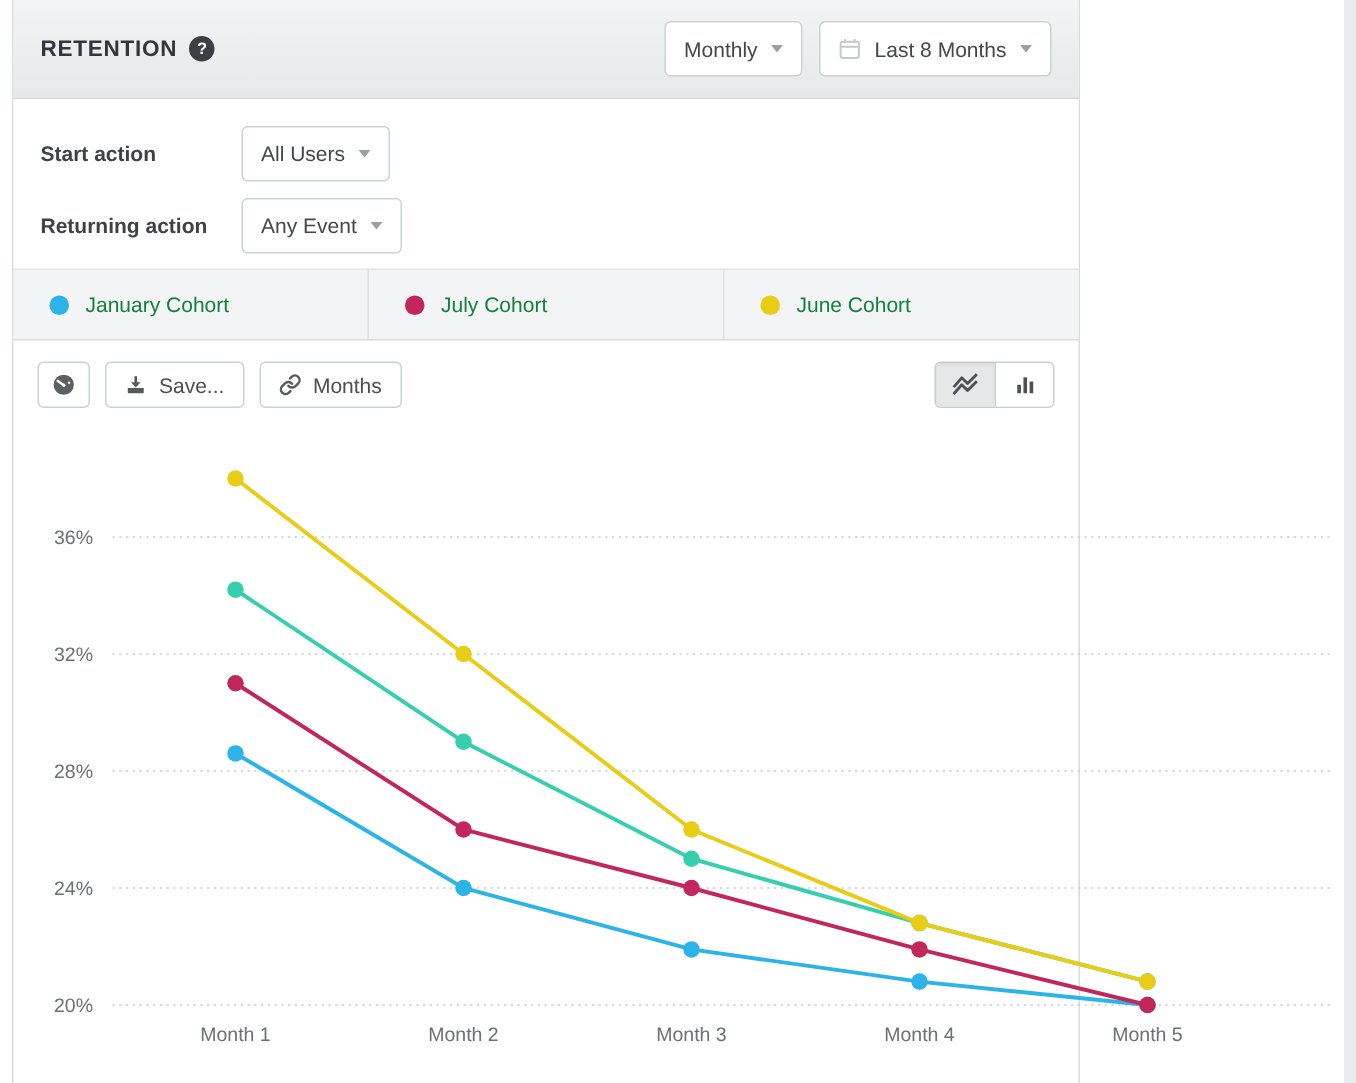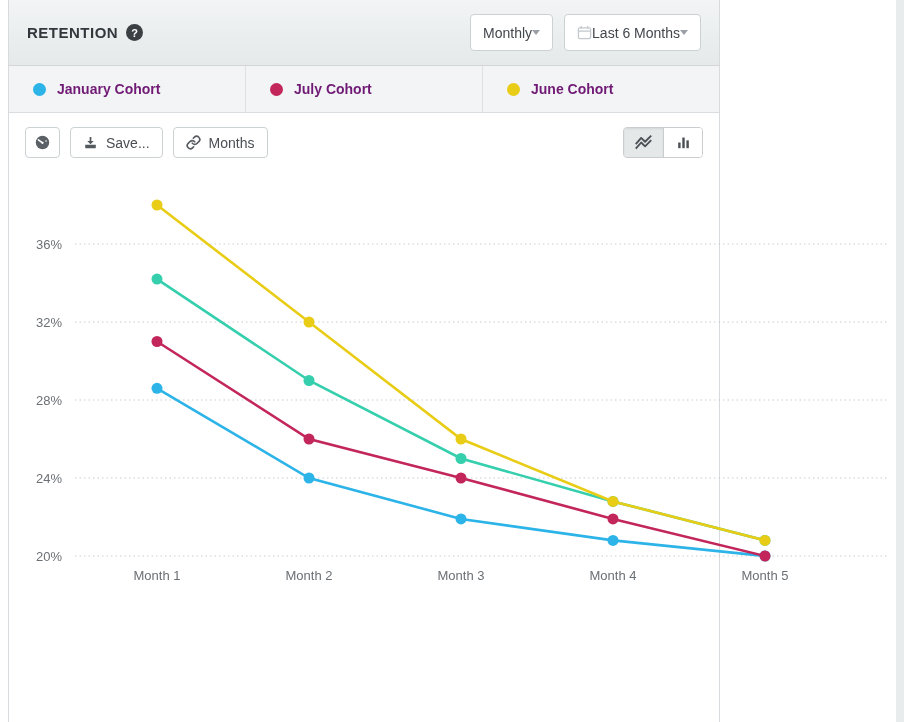--- a/index.html
+++ b/index.html
@@ -14,41 +14,41 @@
   
   .hdr { height:66px; display:flex; align-items:center; padding:0 18px;
     background:linear-gradient(#f2f4f5,#e5e9ea); border-bottom:1px solid #d2d6d9; }
   .hdr-title { font-size:15px; font-weight:700; letter-spacing:.5px; color:#32373c; }
   .help-badge { display:inline-flex; align-items:center; justify-content:center;
     width:17px; height:17px; margin-left:8px; border-radius:50%;
     background:#3b4045; color:#fff; font-size:11px; font-weight:700; }
   .hdr-right { margin-left:auto; display:flex; gap:11px; }
 
   
-  .dd { display:inline-flex; align-items:center; background:#fff;
+  .dd { display:inline-flex; align-items:center; gap:9px; background:#fff;
     border:1px solid #ccd1d4; border-radius:4px; padding:0 12px; height:37px;
     font-size:14px; color:#42474c; cursor:pointer; }
   .caret { width:0; height:0; border-left:4.5px solid transparent;
     border-right:4.5px solid transparent; border-top:5px solid #9aa0a5; }
   .cal-icon { color:#c4c9cd; display:inline-flex; }
 
   
   .filters { height:114px; background:#fff; border-bottom:1px solid #e2e5e7;
     padding:14px 0 0 18px; }
   .f-row { display:flex; align-items:center; height:44px; margin-bottom:4px; }
   .f-label { width:134px; font-size:14px; font-weight:700; color:#3d4247; }
 
   
   .legend { height:47px; background:#f2f4f5; border-bottom:1px solid #d9dde0;
     display:flex; }
   .legend-cell { flex:1; display:flex; align-items:center; gap:11px;
     padding-left:24px; border-right:1px solid #dde1e3; cursor:pointer; }
   .legend-cell:last-child { border-right:none; }
   .dot { width:13px; height:13px; border-radius:50%; flex:0 0 13px; }
-  .legend-label { font-size:14px; color:#701a75;font-weight:bold; }
+  .legend-label { font-size:14px; color:#15803d; }
 
   
   .toolbar { display:flex; align-items:flex-start; padding:14px 16px 12px 16px; }
   .btn { display:inline-flex; align-items:center; gap:8px; background:#fff;
     border:1px solid #ccd1d4; border-radius:4px; height:31px; padding:0 12px;
     font-size:14px; color:#4a4f54; margin-right:10px; cursor:pointer; }
   .btn.icon-only { width:35px; padding:0; justify-content:center; }
   .btn svg { flex:0 0 auto; }
   .seg { margin-left:auto; display:flex; border:1px solid #c9cdd0;
     border-radius:4px; overflow:hidden; }
@@ -80,26 +80,42 @@
         </div>
         <div class="dd">
           <span class="cal-icon">
             <svg width="15" height="15" viewBox="0 0 16 16" fill="none" stroke="currentColor" stroke-width="1.4">
               <rect x="1.5" y="3" width="13" height="11.5" rx="1.5"></rect>
               <line x1="1.5" y1="6.5" x2="14.5" y2="6.5"></line>
               <line x1="4.5" y1="1" x2="4.5" y2="4"></line>
               <line x1="11.5" y1="1" x2="11.5" y2="4"></line>
             </svg>
           </span>
-          <span>Last 6 Months</span>
-          <span class="caret"></span>
-        </div>
-      </div>
-    </div>
-
+          <span>Last 8 Months</span>
+          <span class="caret"></span>
+        </div>
+      </div>
+    </div>
+
+    <div class="filters">
+      <div class="f-row">
+        <span class="f-label">Start action</span>
+        <div class="dd">
+          <span>All Users</span>
+          <span class="caret"></span>
+        </div>
+      </div>
+      <div class="f-row">
+        <span class="f-label">Returning action</span>
+        <div class="dd">
+          <span>Any Event</span>
+          <span class="caret"></span>
+        </div>
+      </div>
+    </div>
 
     <div class="legend">
       <div class="legend-cell">
         <span class="dot" style="background-color: rgb(44, 179, 232);"></span>
         <span class="legend-label">January Cohort</span>
       </div>
       <div class="legend-cell">
         <span class="dot" style="background-color: rgb(194, 38, 90);"></span>
         <span class="legend-label">July Cohort</span>
       </div>

